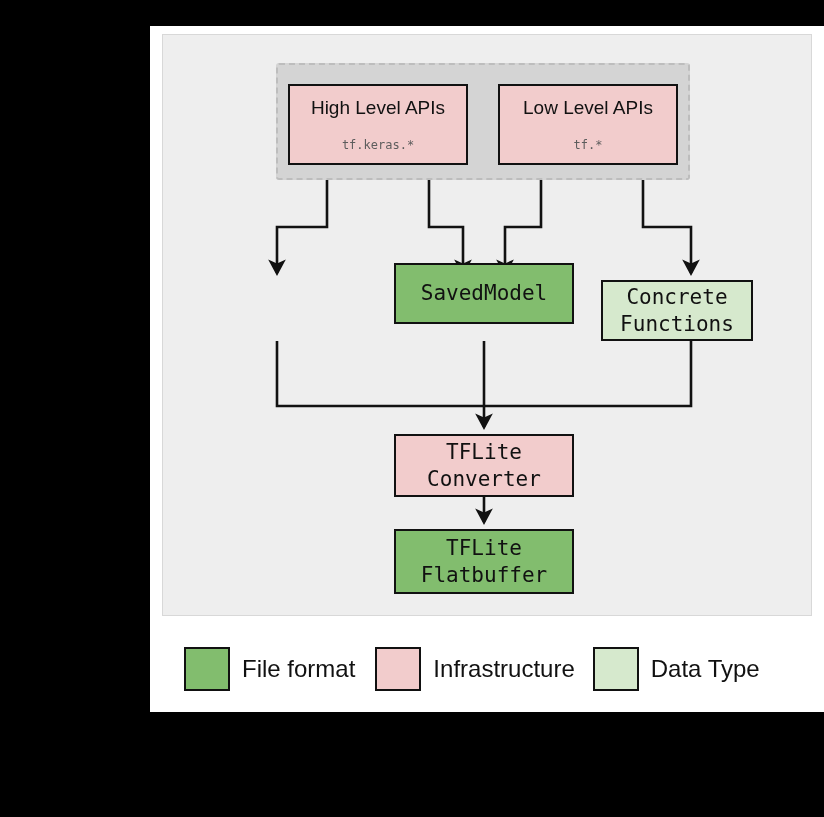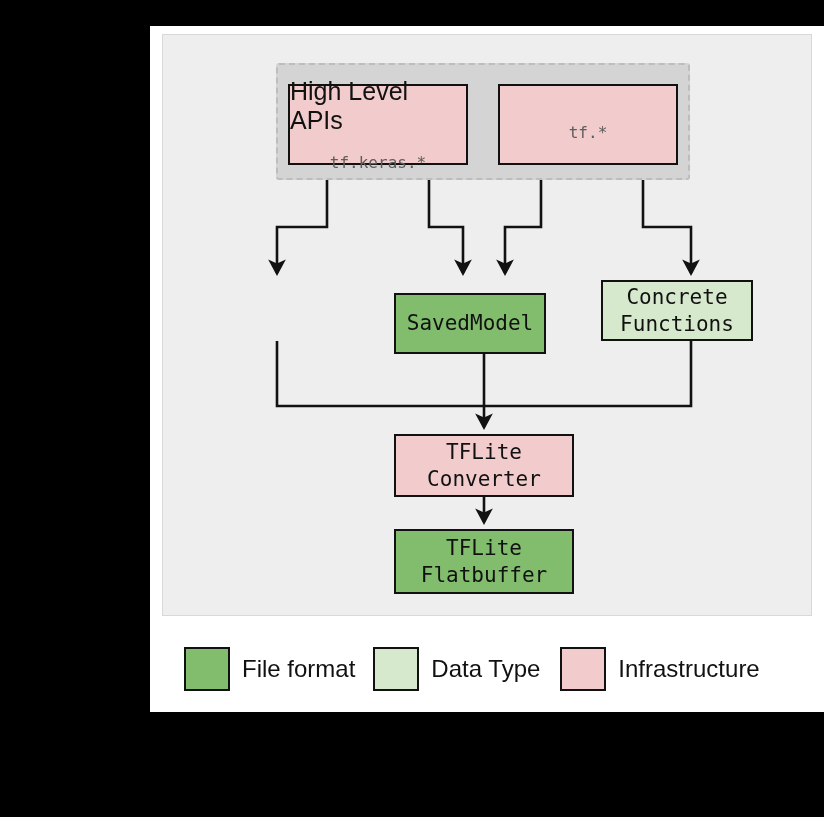--- a/index.html
+++ b/index.html
@@ -67,47 +67,47 @@
     border: 2.5px solid #111111;
     display: flex;
     flex-direction: column;
     align-items: center;
     justify-content: center;
     line-height: 1.18;
     z-index: 3;
   }
   .node .t1 {
     font-family: "Liberation Sans", sans-serif;
-    font-size: 25px;
+    font-size: 19px;
     color: #111111;
   }
   .node .t2 {
     font-family: "DejaVu Sans Mono", monospace;
-    font-size: 16px;
+    font-size: 12px;
     color: #5d5d5d;
     margin-top: 18px;
   }
   .node .mono {
     font-family: "DejaVu Sans Mono", monospace;
     font-size: 21px;
     color: #111111;
     white-space: pre-line;
     text-align: center;
     line-height: 1.28;
   }
 
   .infra   { background: #f2cccc; }
   .datatype{ background: #d6e9cd; }
   .fileformat { background: #82bd6e; }
 
   
   #n-high      { left: 125px; top: 49px;  width: 180px; height: 81px; }
   #n-low       { left: 335px; top: 49px;  width: 180px; height: 81px; }
   #n-keras     { left: 24px;  top: 245px; width: 180px; height: 61px; }
-  #n-saved     { left: 231px; top: 258px; width: 152px; height: 61px; }
+  #n-saved     { left: 231px; top: 228px; width: 180px; height: 61px; }
   #n-concrete  { left: 438px; top: 245px; width: 152px; height: 61px; }
   #n-conv      { left: 231px; top: 399px; width: 180px; height: 63px; }
   #n-flat      { left: 231px; top: 494px; width: 180px; height: 65px; }
 
   
   #legend {
     position: absolute;
     left: 12px;
     top: 608px;
     width: 650px;
@@ -172,20 +172,21 @@
     </svg>
 
     <div id="api-group"></div>
 
     <div class="node infra" id="n-high">
       <span class="t1">High Level APIs</span>
       <span class="t2">tf.keras.*</span>
     </div>
 
     <div class="node infra" id="n-low">
+      <span class="t1">Low Level APIs</span>
       <span class="t2">tf.*</span>
     </div>
 
 
     <div class="node fileformat" id="n-saved">
       <span class="mono">SavedModel</span>
     </div>
 
     <div class="node datatype" id="n-concrete">
       <span class="mono">Concrete
@@ -204,25 +205,25 @@
 
   </div>
 
   <div id="legend">
 
     <div class="legend-item" id="legend-item-0">
       <span class="swatch" style="background:#82bd6e"></span>
       <span class="legend-label">File format</span>
     </div>
 
+    <div class="legend-item" id="legend-item-2">
+      <span class="swatch" style="background:#f2cccc"></span>
+      <span class="legend-label">Infrastructure</span>
+    </div>
+
     <div class="legend-item" id="legend-item-1">
       <span class="swatch" style="background:#d6e9cd"></span>
       <span class="legend-label">Data Type</span>
     </div>
 
-    <div class="legend-item" id="legend-item-2">
-      <span class="swatch" style="background:#f2cccc"></span>
-      <span class="legend-label">Infrastructure</span>
-    </div>
-
   </div>
 
 </div>
 
 </body></html>

